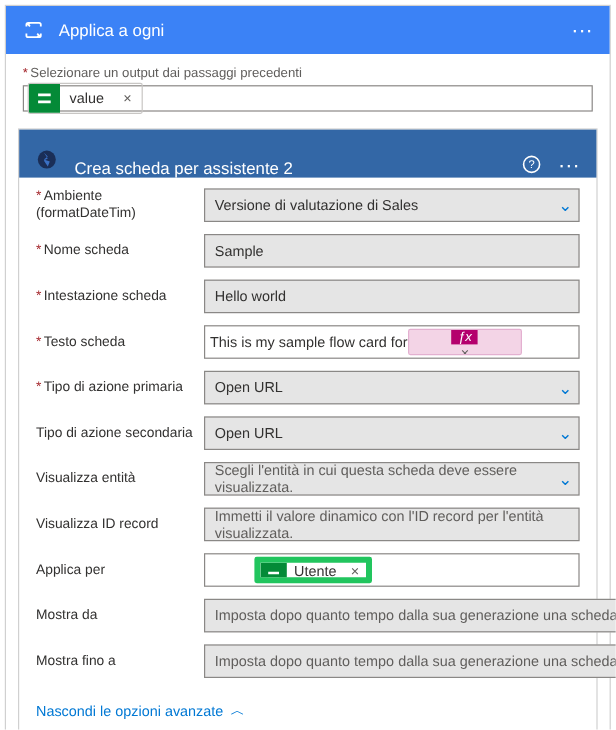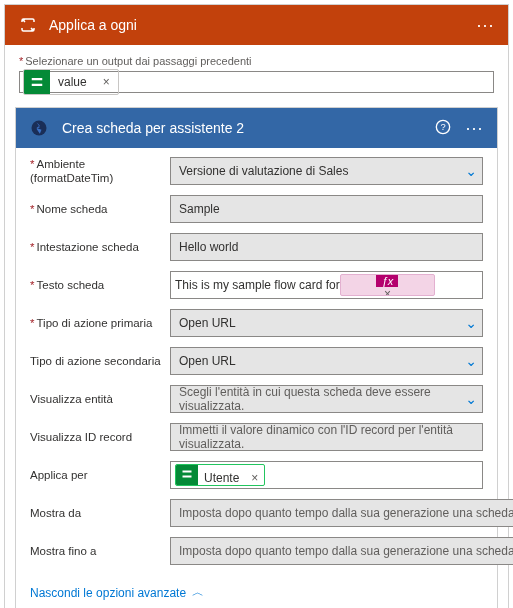--- a/index.html
+++ b/index.html
@@ -1,49 +1,49 @@
 <!DOCTYPE html>
 <html><head>
 <meta charset="utf-8">
 <style>
   * { box-sizing: border-box; margin: 0; padding: 0; font-family: 'Segoe UI', Tahoma, sans-serif; }
   body { background: #fff; width: 513px; height: 608px; font-size: 12px; color: #323130; }
   .outer-card { border: 1px solid #d0d0d0; margin: 4px; }
-  .outer-header { background: #c2410c; color: #fff; display: flex; align-items: center; height: 40px; padding: 0 8px; }
+  .outer-header { background: #3b82f6; color: #fff; display: flex; align-items: center; height: 40px; padding: 0 8px; }
   .outer-header .icon-box { width: 30px; height: 30px; display: flex; align-items: center; justify-content: center; }
   .outer-header .title { flex: 1; padding-left: 6px; font-size: 14px; }
   .outer-header .dots { color: #fff; font-size: 18px; padding: 0 6px; cursor: pointer; }
   .section-label { font-size: 11px; color: #605e5c; padding: 10px 14px 4px 14px; }
   .section-label .req::before { content: "*"; color: #a4262c; margin-right: 2px; }
   .token-row { margin: 0 14px 14px 14px; border: 1px solid #8a8886; height: 22px; display: flex; align-items: center; padding: 3px; }
   .token-chip { display: inline-flex; align-items: center; border: 1px solid #c8c6c4; border-radius: 2px; font-size: 12px; height: 26px; overflow: hidden; }
   .token-chip .chip-icon { width: 26px; height: 26px; background: #048a37; display: flex; align-items: center; justify-content: center; color: #fff; }
   .token-chip .chip-label { padding: 0 8px 0 8px; }
   .token-chip .chip-x { padding: 0 8px; color: #605e5c; cursor: pointer; }
   .inner-card { margin: 0 10px 10px 10px; border: 1px solid #d0d0d0; background: #fff; }
-  .inner-header { background: #3367a6; color: #fff; height: 40px; display: flex; align-items: center; padding: 0 8px; }
+  .inner-header { background: #3367a6; color: #fff; height: 40px; display: flex; align-items: flex-end; padding: 0 8px; }
   .inner-header .icon-box { width: 30px; height: 30px; display: flex; align-items: center; justify-content: center; }
   .inner-header .title { flex: 1; padding-left: 8px; font-size: 14px; }
   .inner-header .help { color: #fff; font-size: 14px; padding: 0 8px; cursor: pointer; }
   .inner-header .dots { color: #fff; font-size: 18px; padding: 0 6px; cursor: pointer; }
   .form-body { padding: 8px 14px 4px 14px; }
   .form-row { display: flex; align-items: center; margin-bottom: 8px; min-height: 30px; }
   .form-row .label-cell { width: 140px; flex-shrink: 0; font-size: 11.5px; color: #323130; line-height: 14px; padding-right: 6px; }
   .form-row .label-cell .req::before { content: "*"; color: #a4262c; margin-right: 2px; }
   .form-row .input-cell { flex: 1; position: relative; }
   .fld { width: 100%; border: 1px solid #8a8886; height: 28px; padding: 0 8px; font-size: 12px; background: #e5e5e5; display: flex; align-items: center; }
   .fld.drop { padding-right: 28px; }
   .fld .placeholder { color: #605e5c; }
   .chev { position: absolute; right: 6px; top: 6px; color: #0078d4; font-size: 14px; pointer-events: none; }
   .inline-chip-row { width: 100%; border: 1px solid #8a8886; padding: 2px 4px; display: flex; align-items: center; flex-wrap: nowrap; min-height: 28px; font-size: 12px; }
   .fx-chip { display: inline-flex; align-items: center; background: #f3d4e6; border: 1px solid #e3b0d0; border-radius: 2px; height: 22px; overflow: hidden; max-width: 150px; flex-direction: column; }
   .fx-chip .fx-icon { width: 22px; height: 22px; background: #b4006d; color: #fff; display: flex; align-items: center; justify-content: center; font-style: italic; font-size: 11px; }
   .fx-chip .fx-label { padding: 0 6px 0 6px; font-size: 11px; white-space: nowrap; overflow: hidden; text-overflow: ellipsis; flex: 1; text-align: center; }
   .fx-chip .fx-x { padding: 0 6px; color: #605e5c; cursor: pointer; }
-  .user-chip { display: inline-flex; align-items: flex-end; border: 1px solid #22c55e; border-radius: 2px; font-size: 12px; height: 22px; overflow: hidden; }
+  .user-chip { display: inline-flex; align-items: flex-start; border: 5px solid #22c55e; border-radius: 2px; font-size: 12px; height: 22px; overflow: hidden; margin-left: 37px; }
   .user-chip .u-icon { width: 22px; height: 22px; background: #048a37; display: flex; align-items: center; justify-content: center; color: #fff; }
   .user-chip .u-label { padding: 0 6px; }
   .user-chip .u-x { padding: 0 6px; color: #605e5c; cursor: pointer; }
   .adv-link { color: #0078d4; font-size: 12px; padding: 6px 14px 50px 14px; display: inline-flex; align-items: center; cursor: pointer; }
   .adv-link .chev-up { margin-left: 6px; }
   .trunc { white-space: nowrap; overflow: hidden; }
 </style>
 </head>
 <body>
 

